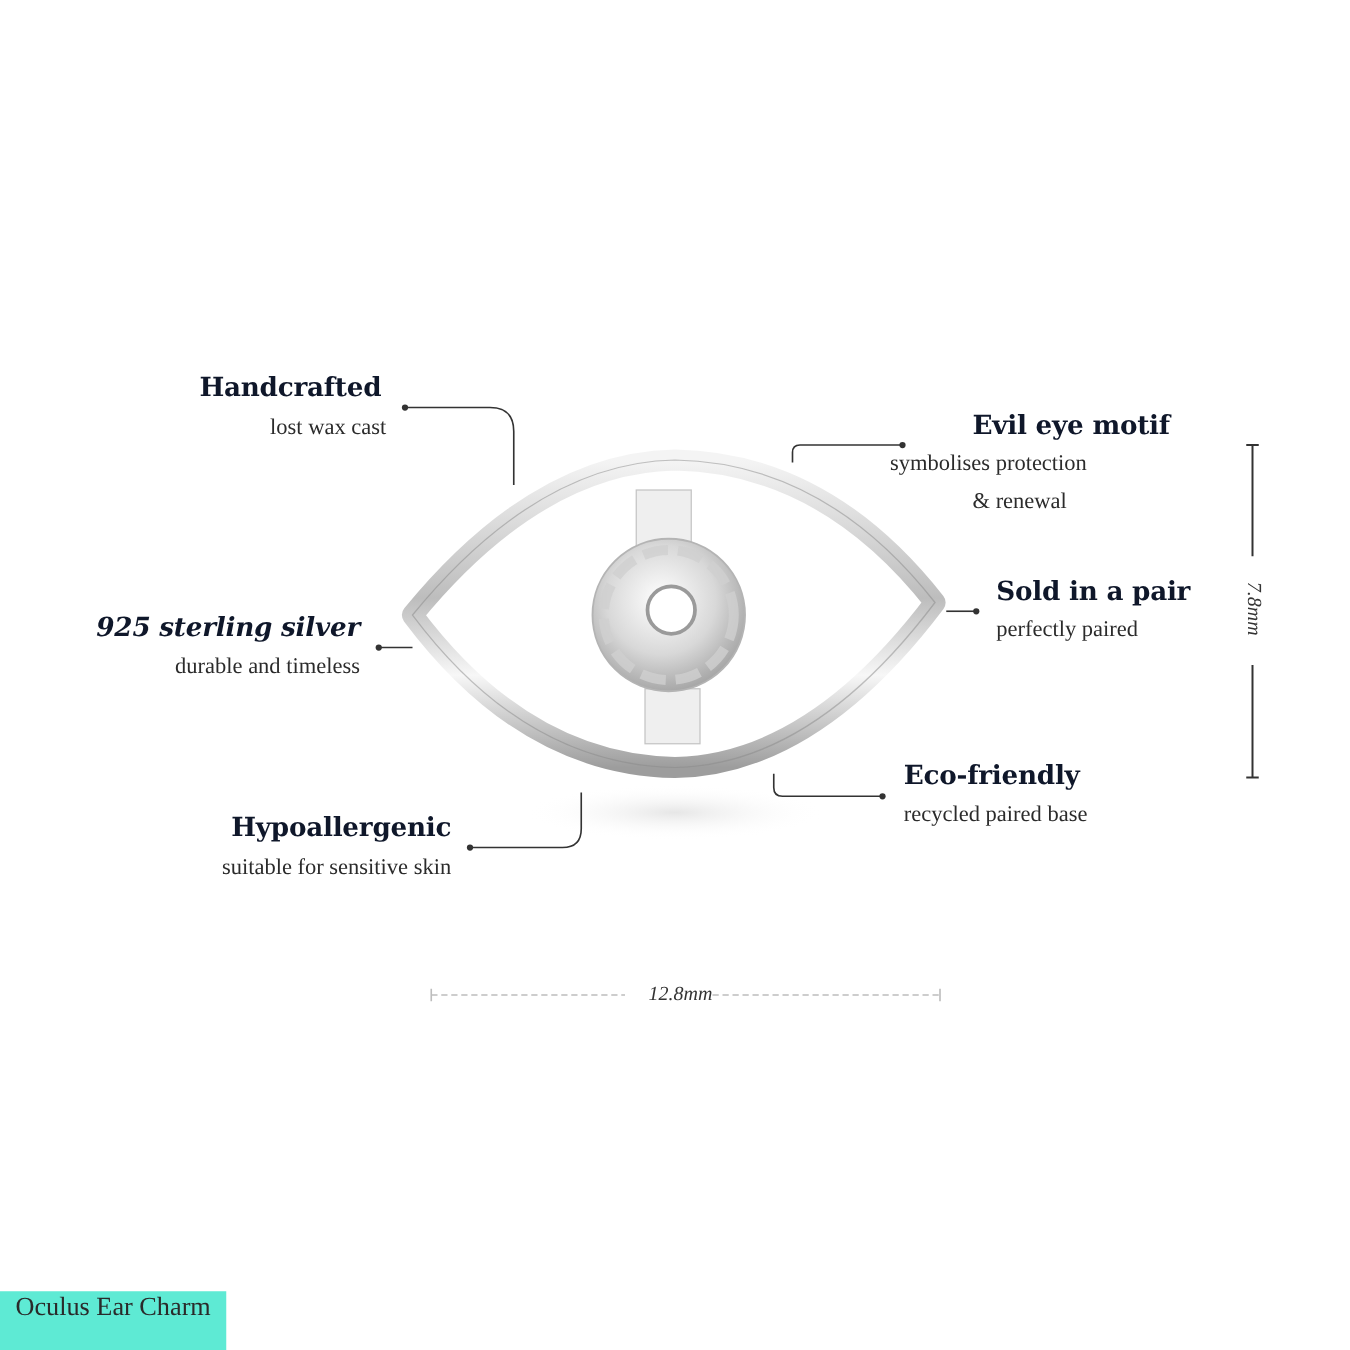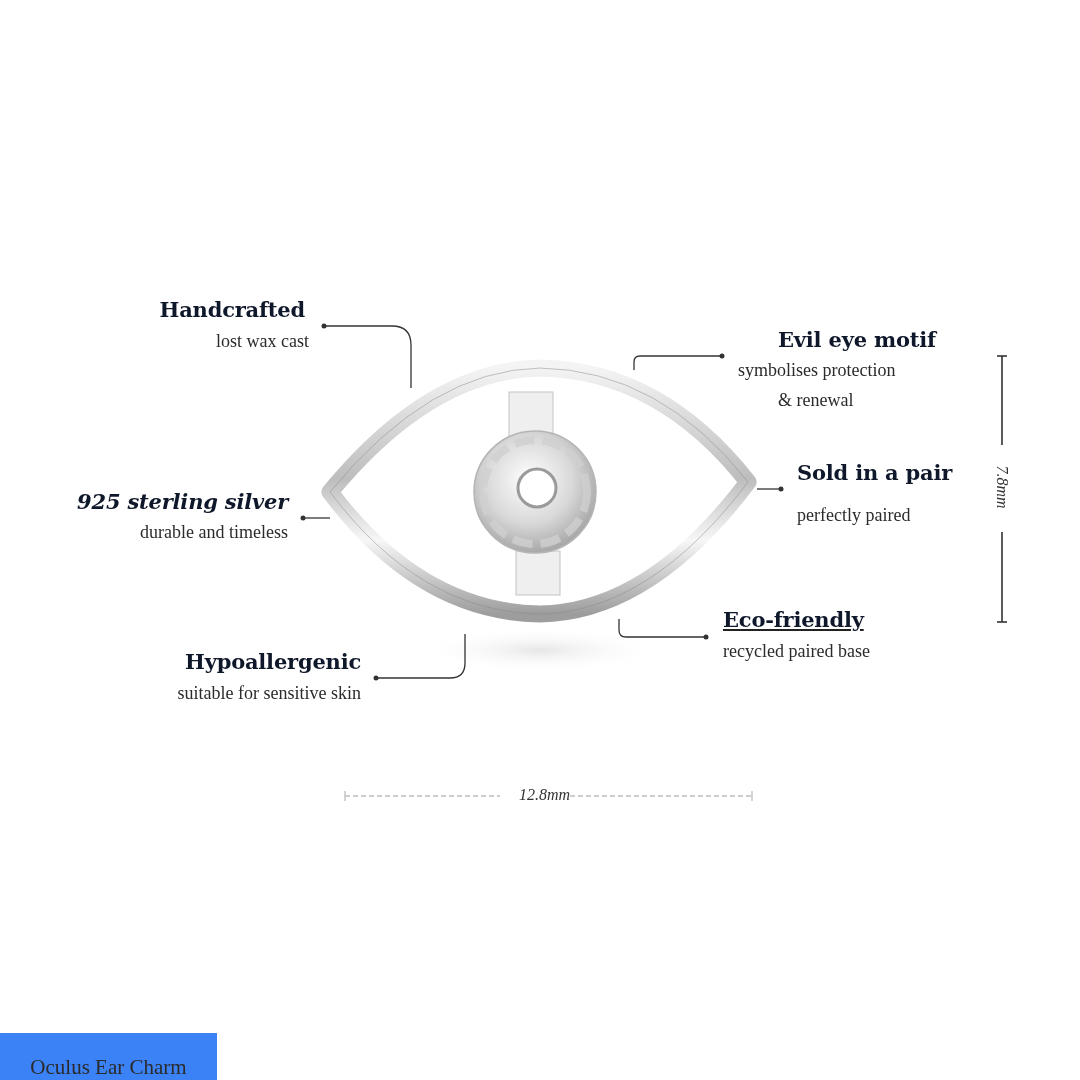--- a/index.html
+++ b/index.html
@@ -3,22 +3,22 @@
 <meta charset="utf-8">
 <style>
   html, body { margin:0; padding:0; background:#ffffff; }
   body { width:1080px; height:1080px; position:relative; overflow:hidden;
          font-family:"DejaVu Serif","Liberation Serif",serif; color:#222; }
   .abs { position:absolute; }
   .title { font-weight:bold; font-size:21px; color:#0f172a; white-space:nowrap; letter-spacing:-0.2px; }
   .sub { font-size:18px; color:#2b2b2b; white-space:nowrap; font-family:"Liberation Serif","DejaVu Serif",serif; }
   .right { text-align:right; }
   svg.overlay { position:absolute; left:0; top:0; }
-  .footer-tag { position:absolute; left:0; top:1033px; width:217px; height:47px; background:#3b82f6;
-                display:flex; align-items:flex-end; justify-content:center; }
+  .footer-tag { position:absolute; left:0; top:1033px; width:181px; height:47px; background:#5eead4;
+                display:flex; align-items:flex-start; justify-content:center; }
   .footer-tag span { font-size:21px; color:#2a2a2a; font-family:"Liberation Serif","DejaVu Serif",serif; }
   .dim-h-label { font-style:italic; font-size:16px; color:#333; font-family:"Liberation Serif",serif; }
   .dim-v-label { font-style:italic; font-size:16px; color:#333; font-family:"Liberation Serif",serif;
                  transform:rotate(90deg); transform-origin:center; }
 </style>
 </head>
 <body>
 
 <svg class="overlay" width="1080" height="1080" viewBox="0 0 1080 1080">
   <defs>
@@ -101,49 +101,49 @@
 <div class="abs right" style="left:100px; top:297px; width:205px;">
   <div class="title">Handcrafted</div>
 </div>
 <div class="abs right" style="left:100px; top:331px; width:209px;">
   <div class="sub">lost wax cast</div>
 </div>
 
 <div class="abs" style="left:738px; top:327px;margin-left:40px;">
   <div class="title">Evil eye motif</div>
 </div>
-<div class="abs" style="left:738px; top:360px;">
+<div class="abs" style="left:712px; top:360px;">
   <div class="sub">symbolises protection</div>
 </div>
 <div class="abs" style="left:754px; top:390px;margin-left:24px;">
   <div class="sub">&amp; renewal</div>
 </div>
 
 <div class="abs right" style="left:60px; top:489px; width:228px;font-style:italic;">
   <div class="title">925 sterling silver</div>
 </div>
 <div class="abs right" style="left:60px; top:522px; width:228px;">
   <div class="sub">durable and timeless</div>
 </div>
 
 <div class="abs" style="left:797px; top:460px;">
   <div class="title">Sold in a pair</div>
 </div>
-<div class="abs" style="left:797px; top:493px;margin-top:12px;">
+<div class="abs" style="left:797px; top:493px;">
   <div class="sub">perfectly paired</div>
 </div>
 
 <div class="abs right" style="left:100px; top:649px; width:261px;">
   <div class="title">Hypoallergenic</div>
 </div>
 <div class="abs right" style="left:100px; top:683px; width:261px;">
   <div class="sub">suitable for sensitive skin</div>
 </div>
 
-<div class="abs" style="left:723px; top:607px;text-decoration:underline;">
+<div class="abs" style="left:723px; top:607px;">
   <div class="title">Eco-friendly</div>
 </div>
 <div class="abs" style="left:723px; top:641px;">
   <div class="sub">recycled paired base</div>
 </div>
 
 <div class="abs" style="left:500px; top:785px; width:70px; text-align:right;">
   <span class="dim-h-label">12.8mm</span>
 </div>
 

